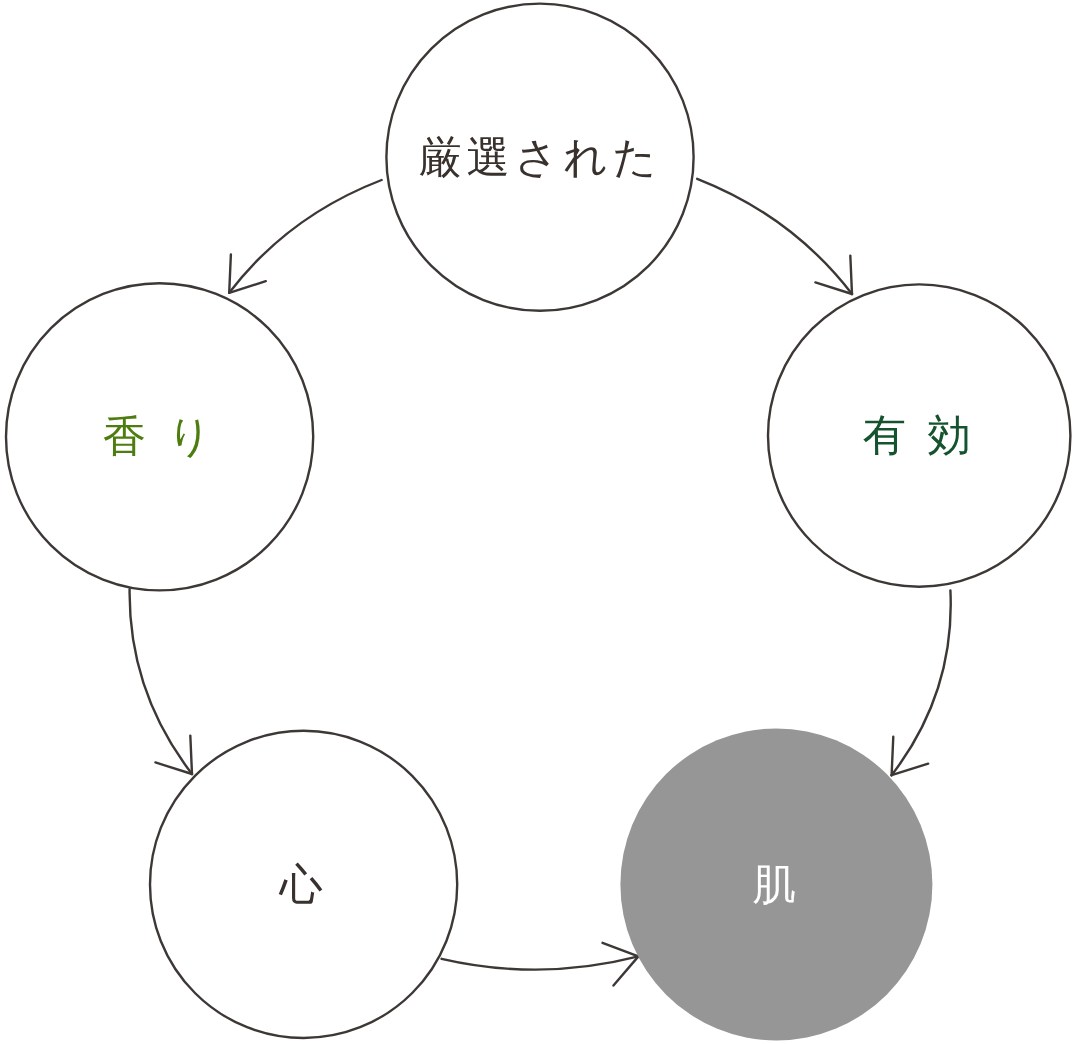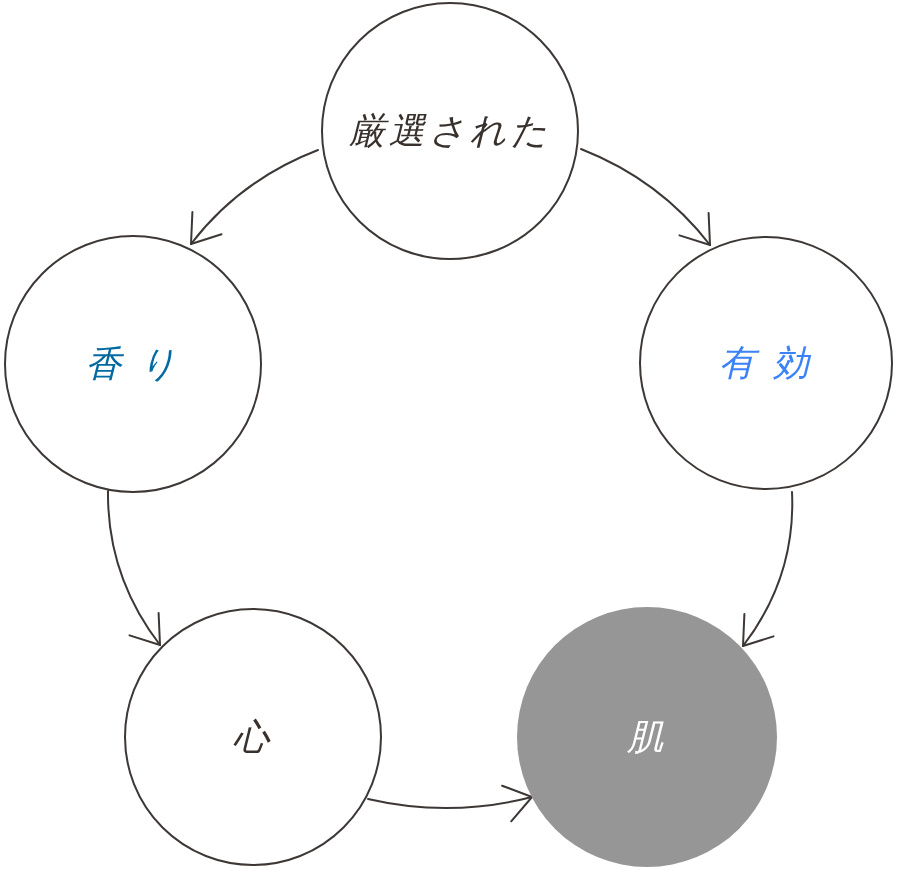--- a/index.html
+++ b/index.html
@@ -24,21 +24,20 @@
   }
   .node {
     position: absolute;
     border-radius: 50%;
     box-sizing: border-box;
     display: flex;
     flex-direction: row;
     align-items: center;
     justify-content: center;
     text-align: center;
-    font-style: italic;
   }
   .node-line {
     display: block;
     font-size: 36px;
     line-height: 1.5;
     letter-spacing: 4px;
     white-space: pre;
     font-weight: 400;
   }
 </style>
@@ -70,24 +69,24 @@
       <g fill="none" stroke="#3d3835" stroke-width="2" stroke-linecap="round" stroke-linejoin="round">
         <path d="M368,799 Q450,818 532,797"></path>
         <line x1="532" y1="797" x2="511.2" y2="821.3"></line>
         <line x1="532" y1="797" x2="502.1" y2="785.7"></line>
       </g>
     </svg>
   <div id="nodes-layer">
       <div class="node" style="left: 321px; top: 2px; width: 258px; height: 258px; background: rgb(255, 255, 255); color: rgb(56, 49, 45); border: 2px solid rgb(61, 56, 53);">
         <span class="node-line">厳選された</span>
       </div>
-      <div class="node" style="left: 4px; top: 235px; width: 258px; height: 258px; background: rgb(255, 255, 255); color: #0369a1; border: 2px solid rgb(61, 56, 53); text-align: right;">
+      <div class="node" style="left: 4px; top: 235px; width: 258px; height: 258px; background: rgb(255, 255, 255); color: #4d7c0f; border: 2px solid rgb(61, 56, 53); text-align: right;">
         <span class="node-line">香 り</span>
       </div>
-      <div class="node" style="left: 639px; top: 236px; width: 254px; height: 254px; background: rgb(255, 255, 255); color: #3b82f6; border: 2px solid rgb(61, 56, 53);">
+      <div class="node" style="left: 639px; top: 236px; width: 254px; height: 254px; background: rgb(255, 255, 255); color: #14532d; border: 2px solid rgb(61, 56, 53);">
         <span class="node-line">有 効</span>
       </div>
       <div class="node" style="left: 124px; top: 608px; width: 258px; height: 258px; background: rgb(255, 255, 255); color: rgb(56, 49, 45); border: 2px solid rgb(61, 56, 53);">
         <span class="node-line">心</span>
       </div>
       <div class="node" style="left: 517px; top: 607px; width: 260px; height: 260px; background: rgb(150, 150, 150); color: rgb(255, 255, 255);">
         <span class="node-line">肌</span>
       </div>
     </div>
 </div>

